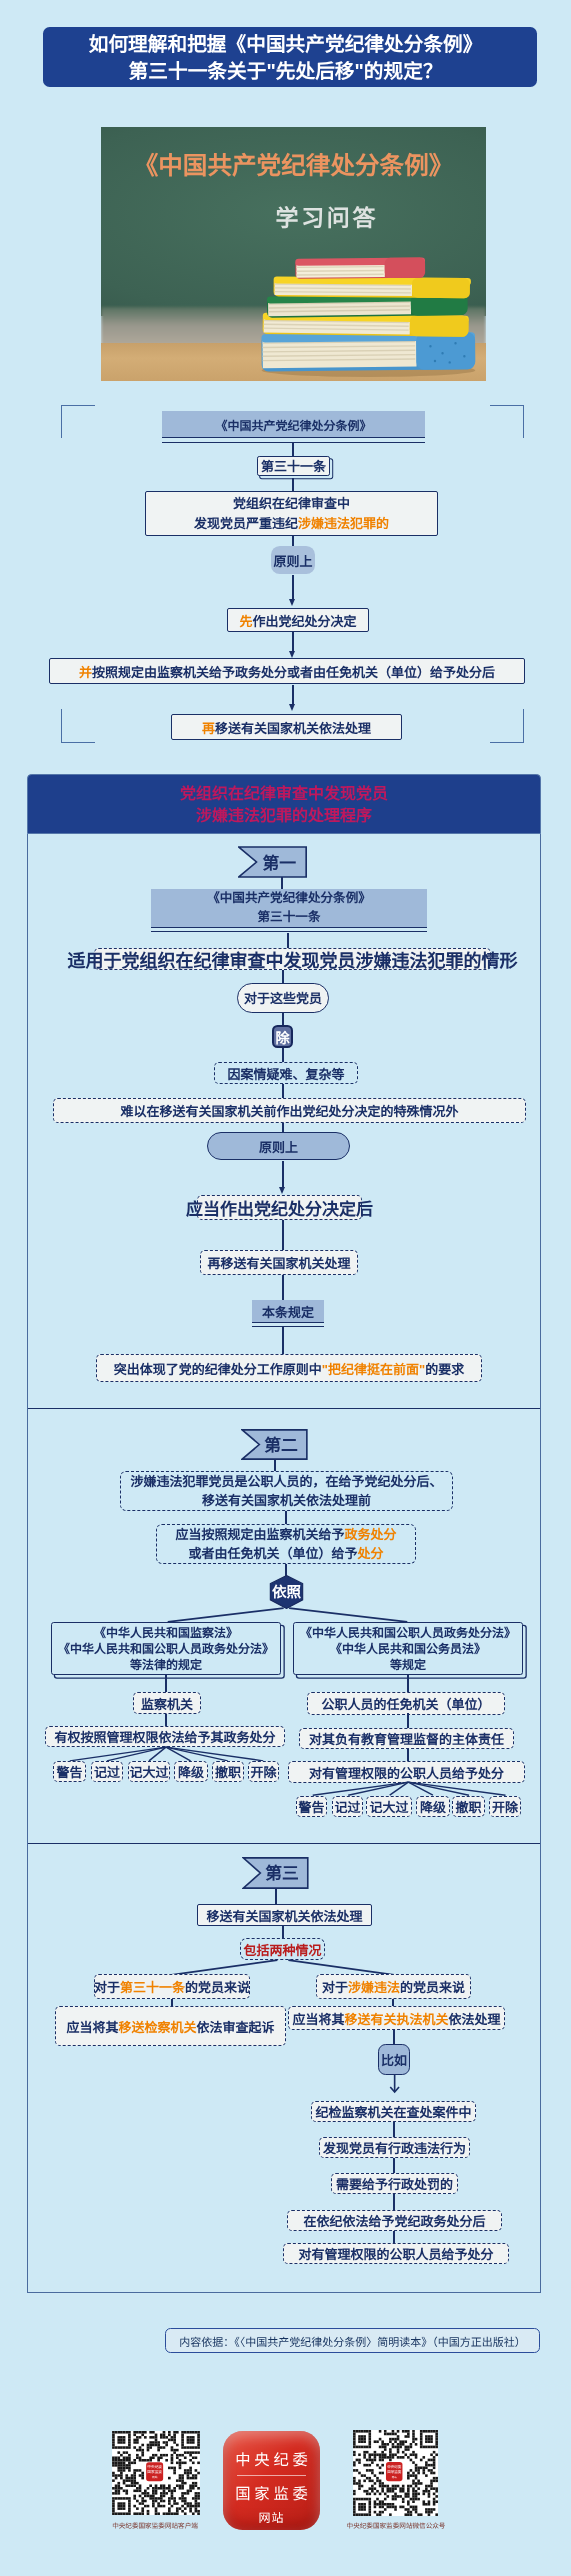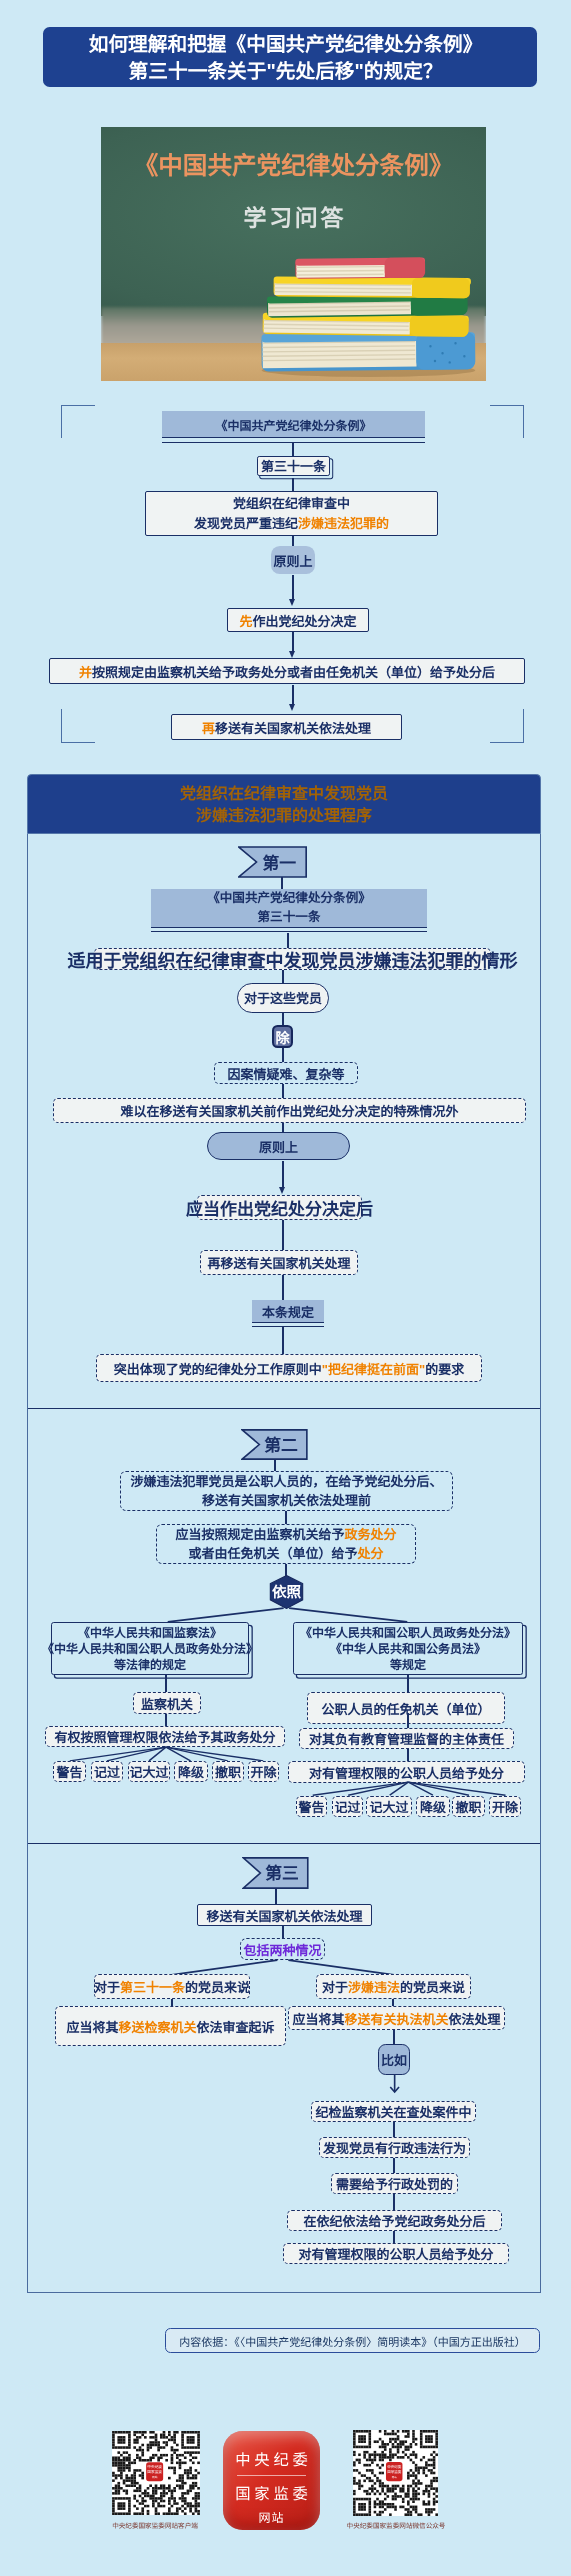--- a/index.html
+++ b/index.html
@@ -2,21 +2,21 @@
 <html lang="zh-CN" style="font-size:8.8px"><head>
 <meta charset="UTF-8">
 <title>infographic</title>
 <style>
 html,body{margin:0;padding:0;}
 body{width:572px;height:2576px;position:relative;background:#cee9f5;
   font-family:"Liberation Sans",sans-serif;overflow:hidden;}
 .abs{position:absolute;}
 .flex{display:flex;align-items:center;justify-content:center;text-align:center;}
 .b{font-weight:bold;}
-.navy{color:#6d28d9;}
+.navy{color:#b91c1c;}
 .o{color:#f08200;}
 .vl{position:absolute;width:1.6px;background:#1a2f66;margin-left:-0.8px;}
 .ah{position:absolute;width:0;height:0;margin-left:-3.6px;
   border-left:3.6px solid transparent;border-right:3.6px solid transparent;
   border-top:7.7px solid #1a2f66;}
 .box{position:absolute;background:#f0f3f3;border:1.6px solid #1a2f66;border-radius:2px;white-space:nowrap;
   color:#1a2f66;font-weight:bold;display:flex;align-items:center;justify-content:center;
   text-align:center;box-sizing:border-box;}
 .dash{position:absolute;background:#f0f3f3;border:1.6px dashed #1a2f66;border-radius:4.9px;white-space:nowrap;
   color:#1a2f66;font-weight:bold;display:flex;align-items:center;justify-content:center;
@@ -33,21 +33,21 @@
 <div class="abs" style="left:43px;top:27px;width:494px;height:60px;background:#1e4190;border-radius:6.6px;"></div>
 <div class="abs b" style="left:43px;top:31px;width:494px;color:#fff;font-size:19.7px;line-height:27px;text-align:center;padding-right:8.8px;box-sizing:border-box;">
 如何理解和把握《中国共产党纪律处分条例》<br>第三十一条关于"先处后移"的规定？
 </div>
 
 <div class="abs" style="left:101px;top:127px;width:385px;height:254px;overflow:hidden;">
   <div class="abs" style="left:0;top:0;width:385px;height:189px;background:radial-gradient(ellipse 120% 100% at 50% 45%, #47705e 0%, #3d6253 55%, #2f4d41 100%);"></div>
   <div class="abs" style="left:0;top:180px;width:385px;height:41px;background:linear-gradient(180deg,#56705f 0%, #98978c 45%, #b3ab9d 100%);filter:blur(1.6px);"></div>
   <div class="abs" style="left:-5.5px;top:216px;width:396px;height:38px;background:linear-gradient(180deg,#c7a06a 0%, #d3ad76 40%, #caa26b 100%);"></div>
   <div class="abs b" style="left:0;top:18px;width:385px;text-align:center;font-size:24.6px;color:#ec9460;letter-spacing:0px;">《中国共产党纪律处分条例》</div>
-  <div class="abs b" style="left:0;top:72px;width:385px;text-align:center;font-size:23px;color:#dde2e0;letter-spacing:2.7px;text-indent:2.7px;">学习问答</div>
+  <div class="abs b" style="left:0;top:72px;width:385px;text-align:center;font-size:23px;color:#dde2e0;letter-spacing:2.7px;text-indent:2.7px;padding-left:32px;">学习问答</div>
   <svg class="abs" style="left:160px;top:130px;" width="217" height="121" viewBox="0 0 396 222">
     <ellipse cx="196" cy="208" rx="196" ry="12" fill="#9a7847" opacity="0.5"></ellipse>
 
     <g transform="rotate(-0.6 194 178)">
       <rect x="0" y="142" width="390" height="66" rx="12" fill="#4795cd"></rect>
       <rect x="2" y="150" width="282" height="52" fill="#efe8d2"></rect>
       <path d="M2 156 h280 M2 164 h280 M2 172 h280 M2 180 h280 M2 188 h280" stroke="#d9d0b5" stroke-width="2.5"></path>
       <rect x="0" y="140" width="392" height="15" rx="7" fill="#58a4d8"></rect>
       <rect x="284" y="140" width="108" height="68" rx="14" fill="#4c9ad3"></rect>
       <circle cx="310" cy="165" r="2.2" fill="#2f7cb4"></circle>
@@ -121,21 +121,21 @@
 <div class="box" style="left:49px;top:658px;width:476px;height:26px;font-size:13px;">
     <span><span class="o">并</span>按照规定由监察机关给予政务处分或者由任免机关（单位）给予处分后</span>
   </div>
 <div class="vl" style="left:293px;top:685px;height:21px;"></div>
 <div class="ah" style="left:293px;top:704px;"></div>
 <div class="box" style="left:171px;top:714px;width:231px;height:26px;font-size:13px;">
     <span><span class="o">再</span>移送有关国家机关依法处理</span>
   </div>
 
 <div class="abs" style="left:27px;top:774px;width:514px;height:60px;background:#1e3f8c;border-radius:4.4px 4.4px 0 0;border:1.1px solid #5577aa;box-sizing:border-box;"></div>
-<div class="abs b" style="left:27px;top:783px;width:514px;color:#a16207;font-size:16px;line-height:22.4px;text-align:center;">党组织在纪律审查中发现党员<br>涉嫌违法犯罪的处理程序</div>
+<div class="abs b" style="left:27px;top:783px;width:514px;color:#be185d;font-size:16px;line-height:22.4px;text-align:center;">党组织在纪律审查中发现党员<br>涉嫌违法犯罪的处理程序</div>
 <div class="abs" style="left:27px;top:834px;width:514px;height:1459px;background:#cee9f5;border:1.1px solid #4a6b9e;border-top:none;box-sizing:border-box;"></div>
 
 <svg class="abs" style="left:238px;top:846px;" width="69" height="32" viewBox="0 0 127 58">
   <polygon points="1.5,1.5 125.5,1.5 125.5,56.5 1.5,56.5 34,29" fill="#9fb9d9" stroke="#1a2f66" stroke-width="3"></polygon>
   <text x="76" y="41" text-anchor="middle" font-size="31" font-weight="bold" fill="#1a2f66">第一</text>
 </svg>
 <div class="vl" style="left:282px;top:877px;height:11.5px;"></div>
 <div class="steel" style="left:151px;top:889px;width:276px;height:39px;border-bottom:1.6px solid #1a2f66;font-size:12.6px;line-height:18.6px;">
     <span>《中国共产党纪律处分条例》<br>第三十一条</span>
   </div>
@@ -180,21 +180,21 @@
   </div>
 <div class="vl" style="left:286px;top:1564px;height:11.5px;"></div>
 <svg class="abs" style="left:269px;top:1575px;" width="35" height="34" viewBox="0 0 64 63">
   <polygon points="32,1 62,16 62,46 32,62 2,46 2,16" fill="#1d3471" stroke="#16275c" stroke-width="2"></polygon>
   <text x="32" y="41" text-anchor="middle" font-size="27" font-weight="bold" fill="#fff">依照</text>
 </svg>
 <svg class="abs" style="left:159px;top:1607px;" width="257" height="16" viewBox="0 0 470 29">
   <line x1="228" y1="2" x2="16" y2="27" stroke="#1a2f66" stroke-width="3"></line>
   <line x1="238" y1="2" x2="454" y2="27" stroke="#1a2f66" stroke-width="3"></line>
 </svg>
-<div class="box shadowp" style="left:51px;top:1622px;width:198px;height:53px;border-width:1.4px;font-size:12px;line-height:16px;border-radius:2.7px;">
+<div class="box shadowp" style="left:51px;top:1622px;width:230px;height:53px;border-width:1.4px;font-size:12px;line-height:16px;border-radius:2.7px;">
     <span>《中华人民共和国监察法》<br>《中华人民共和国公职人员政务处分法》<br>等法律的规定</span>
   </div>
 <div class="box shadowp" style="left:293px;top:1622px;width:230px;height:53px;border-width:1.4px;font-size:12px;line-height:16px;border-radius:2.7px;">
     <span>《中华人民共和国公职人员政务处分法》<br>《中华人民共和国公务员法》<br>等规定</span>
   </div>
 <div class="vl" style="left:166px;top:1674px;height:17.5px;"></div>
 <div class="dash" style="left:133px;top:1692px;width:68px;height:22.4px;font-size:13px;">监察机关</div>
 <div class="vl" style="left:166px;top:1714px;height:12px;"></div>
 <div class="dash" style="left:45px;top:1726px;width:240px;height:21.3px;font-size:13px;">有权按照管理权限依法给予其政务处分</div>
 <svg class="abs" style="left:49px;top:1746px;" width="235" height="16" viewBox="0 0 430 29">
@@ -205,21 +205,21 @@
   <line x1="214" y1="2" x2="327" y2="27" stroke="#1a2f66" stroke-width="2.6"></line>
   <line x1="214" y1="2" x2="392" y2="27" stroke="#1a2f66" stroke-width="2.6"></line>
 </svg>
 <div class="dash" style="left:53px;top:1761px;width:33px;height:21.3px;font-size:13px;">警告</div>
 <div class="dash" style="left:91px;top:1761px;width:32px;height:21.3px;font-size:13px;">记过</div>
 <div class="dash" style="left:128px;top:1761px;width:42px;height:21.3px;font-size:13px;">记大过</div>
 <div class="dash" style="left:174px;top:1761px;width:34px;height:21.3px;font-size:13px;">降级</div>
 <div class="dash" style="left:212px;top:1761px;width:32px;height:21.3px;font-size:13px;">撤职</div>
 <div class="dash" style="left:248px;top:1761px;width:31px;height:21.3px;font-size:13px;">开除</div>
 <div class="vl" style="left:408px;top:1674px;height:17.5px;"></div>
-<div class="dash" style="left:307px;top:1692px;width:198px;height:32px;font-size:13px;">公职人员的任免机关（单位）</div>
+<div class="dash" style="left:307px;top:1692px;width:198px;height:23px;font-size:13px;">公职人员的任免机关（单位）</div>
 <div class="vl" style="left:408px;top:1713px;height:15.3px;"></div>
 <div class="dash" style="left:299px;top:1728px;width:215px;height:21px;font-size:13px;">对其负有教育管理监督的主体责任</div>
 <div class="vl" style="left:408px;top:1749px;height:11.5px;"></div>
 <div class="dash" style="left:288px;top:1761px;width:237px;height:22px;font-size:13px;">对有管理权限的公职人员给予处分</div>
 <svg class="abs" style="left:293px;top:1781px;" width="235" height="15.3" viewBox="0 0 430 28">
   <line x1="211" y1="2" x2="36" y2="26" stroke="#1a2f66" stroke-width="2.6"></line>
   <line x1="211" y1="2" x2="101" y2="26" stroke="#1a2f66" stroke-width="2.6"></line>
   <line x1="211" y1="2" x2="177" y2="26" stroke="#1a2f66" stroke-width="2.6"></line>
   <line x1="211" y1="2" x2="256" y2="26" stroke="#1a2f66" stroke-width="2.6"></line>
   <line x1="211" y1="2" x2="322" y2="26" stroke="#1a2f66" stroke-width="2.6"></line>

